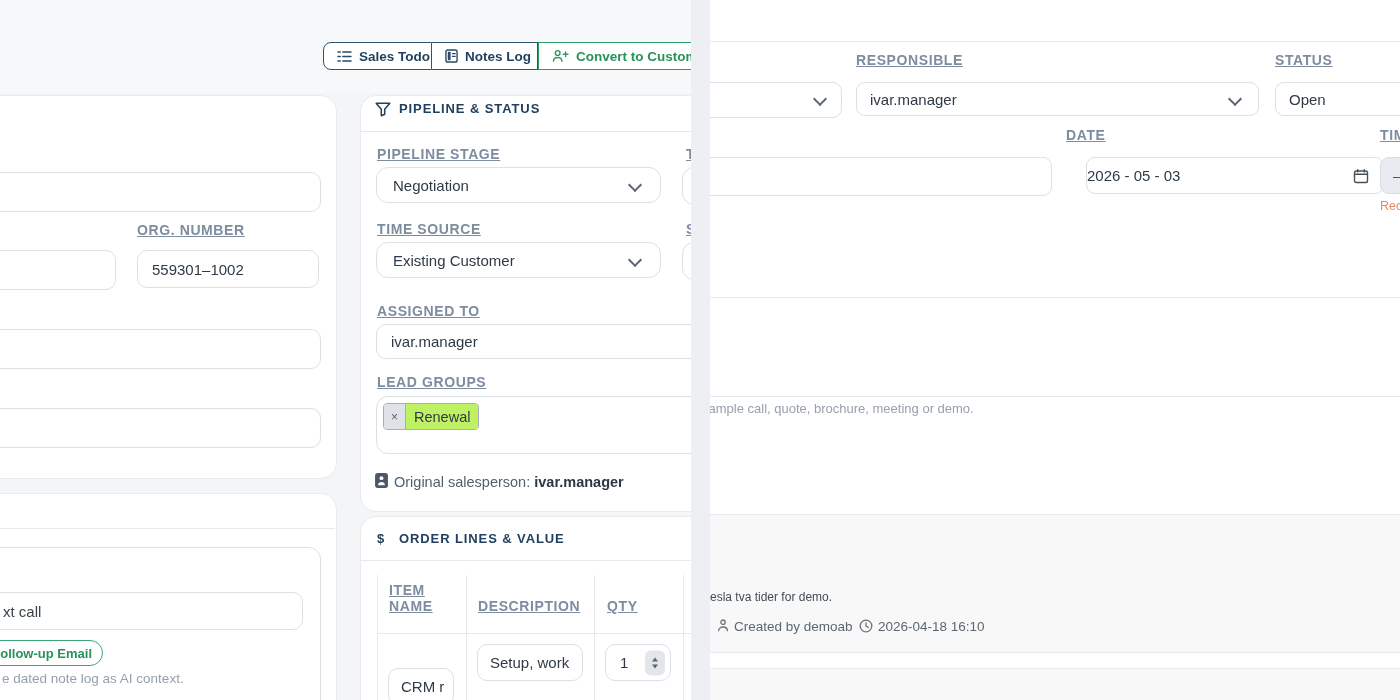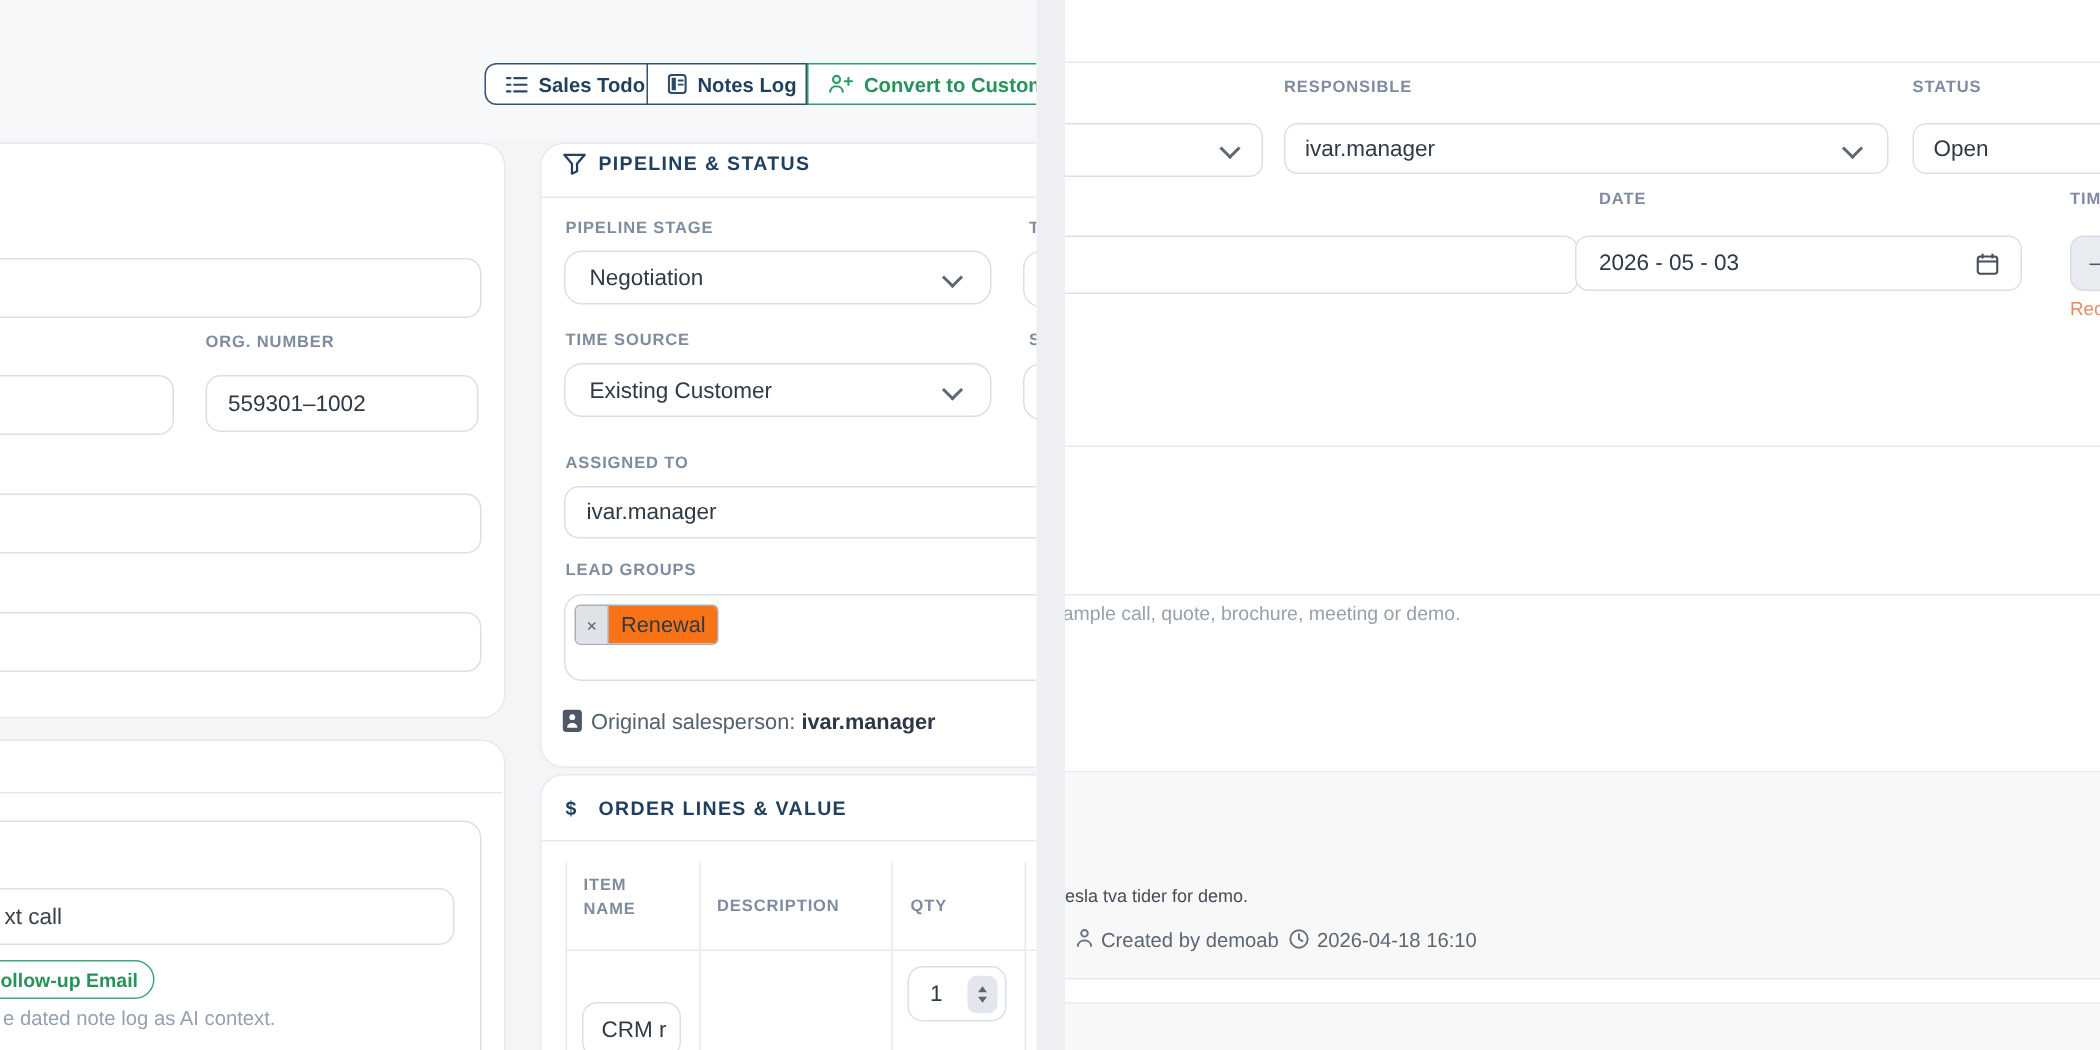--- a/index.html
+++ b/index.html
@@ -10,35 +10,35 @@
   
   #left-pane{left:0;top:0;width:691px;height:700px;background:#f4f5f7;overflow:hidden;}
   #left-topband{left:0;top:0;width:691px;height:93px;background:#f7f8fa;}
   #gap-strip{left:691px;top:0;width:19px;height:700px;background:#edeff2;}
   #right-pane{left:710px;top:0;width:690px;height:700px;background:#ffffff;overflow:hidden;}
 
   .card{position:absolute;background:#fff;border:1px solid #e8eaee;border-radius:16px;}
   .hline{position:absolute;height:1px;background:#e7eaed;}
   .vline{position:absolute;width:1px;background:#e7eaed;}
 
-  .lbl{position:absolute;font-size:11px;font-weight:700;color:#7e8ca0;letter-spacing:.6px;white-space:nowrap;}
+  .lbl{position:absolute;font-size:14px;font-weight:700;color:#7e8ca0;letter-spacing:.6px;white-space:nowrap;text-decoration:underline;}
   .cardtitle{position:absolute;font-size:13px;font-weight:700;color:#21405f;letter-spacing:.9px;white-space:nowrap;}
 
   .field{position:absolute;background:#fff;border:1px solid #dbe0e6;border-radius:10px;display:flex;align-items:center;font-size:15px;color:#2e3a46;white-space:nowrap;overflow:hidden;}
   .field.sel{border-radius:12px;}
   .caret{position:absolute;width:8px;height:8px;border-left:2px solid #5c6773;border-bottom:2px solid #5c6773;transform:rotate(-45deg);}
 
   .btn{position:absolute;display:flex;align-items:center;justify-content:center;background:#fff;border:1.5px solid #c3c9d2;border-radius:10px;font-size:13px;font-weight:600;color:#3f4a55;white-space:nowrap;cursor:pointer;}
 
   .seg{display:flex;align-items:center;gap:7px;background:#fff;border:1.5px solid #31536f;padding:0 13px;font-size:13.5px;font-weight:600;color:#1f3f5e;height:28px;box-sizing:border-box;white-space:nowrap;}
   .seg.green{border-color:#2d9c67;color:#279259;}
 
   .tag{display:inline-flex;align-items:stretch;border:1px solid #a7aeb8;border-radius:4px;overflow:hidden;height:25px;}
   .tag .x{display:flex;align-items:center;justify-content:center;width:21px;background:#dfe2e6;border-right:1px solid #a7aeb8;color:#5b646e;font-size:12px;}
-  .tag .t{display:flex;align-items:center;padding:0 8px;background:#f97316;color:#303943;font-size:14.5px;}
+  .tag .t{display:flex;align-items:center;padding:0 8px;background:#bef264;color:#303943;font-size:14.5px;}
 
   .note{position:absolute;font-size:13px;color:#96a1ae;white-space:nowrap;}
   .meta{position:absolute;font-size:13.5px;color:#5d6772;white-space:nowrap;}
   .stepper{position:absolute;right:5px;top:50%;transform:translateY(-50%);width:20px;height:25px;background:#e3e6eb;border-radius:6px;display:flex;flex-direction:column;align-items:center;justify-content:center;gap:3px;}
   .tri-up{width:0;height:0;border-left:3.5px solid transparent;border-right:3.5px solid transparent;border-bottom:4.5px solid #5c6773;}
   .tri-dn{width:0;height:0;border-left:3.5px solid transparent;border-right:3.5px solid transparent;border-top:4.5px solid #5c6773;}
   svg{display:block;}
 </style>
 </head>
 <body>
@@ -160,20 +160,23 @@
     <div class="vline" style="left:683px;top:575px;height:125px;"></div>
     <div class="hline" style="left:377px;top:633px;width:314px;"></div>
 
     <div class="lbl" style="left:389px;top:582px;width:58px;white-space:normal;line-height:16px;">ITEM NAME</div>
     <div class="lbl" style="left:478px;top:598px;">DESCRIPTION</div>
     <div class="lbl" style="left:607px;top:598px;">QTY</div>
 
     <div class="field" style="left:388px;top:668px;width:66px;height:37px;padding-left:12px;box-sizing:border-box;">
         <span>CRM r</span>
       </div>
+    <div class="field" style="left:477px;top:644px;width:106px;height:37px;padding-left:12px;box-sizing:border-box;">
+        <span>Setup, work</span>
+      </div>
     <div class="field" style="left:605px;top:644px;width:66px;height:37px;padding-left:14px;box-sizing:border-box;">
       <span>1</span>
       <span class="stepper">
           <span class="tri-up"></span>
           <span class="tri-dn"></span>
         </span>
     </div>
   </div>
 
   <div id="gap-strip" class="abs"></div>
@@ -192,21 +195,21 @@
       <span class="caret" style="right:18px;top:11px;"></span>
     </div>
     <div class="field" style="left:565px;top:82px;width:180px;height:34px;border-radius:9px;padding-left:13px;box-sizing:border-box;">
       <span>Open</span>
     </div>
 
     <div class="lbl" style="left:356px;top:127px;">DATE</div>
     <div class="lbl" style="left:670px;top:127px;">TIME</div>
 
     <div class="field" style="left:-50px;top:157px;width:390px;height:37px;border-radius:9px;"></div>
-    <div class="field" style="left:340px;top:157px;width:298px;height:37px;border-radius:9px;padding-left:15px;box-sizing:border-box;">
+    <div class="field" style="left:376px;top:157px;width:298px;height:37px;border-radius:9px;box-sizing:border-box;">
       <span>2026 - 05 - 03</span>
       <span class="abs" style="right:14px;top:10px;">
           <svg width="16" height="16" viewBox="0 0 16 16">
             <rect x="1.5" y="3" width="13" height="11.5" rx="1.8" fill="none" stroke="#454f5a" stroke-width="1.4"></rect>
             <path d="M4.7 1.2v3.2M11.3 1.2v3.2M1.5 6.3h13" stroke="#454f5a" stroke-width="1.4"></path>
           </svg>
         </span>
     </div>
     <div class="field" style="left:670px;top:157px;width:60px;height:37px;border-radius:9px;background:#e8ebef;border-color:#d8dce2;padding-left:12px;box-sizing:border-box;color:#4c565f;">
       <span>–</span>

